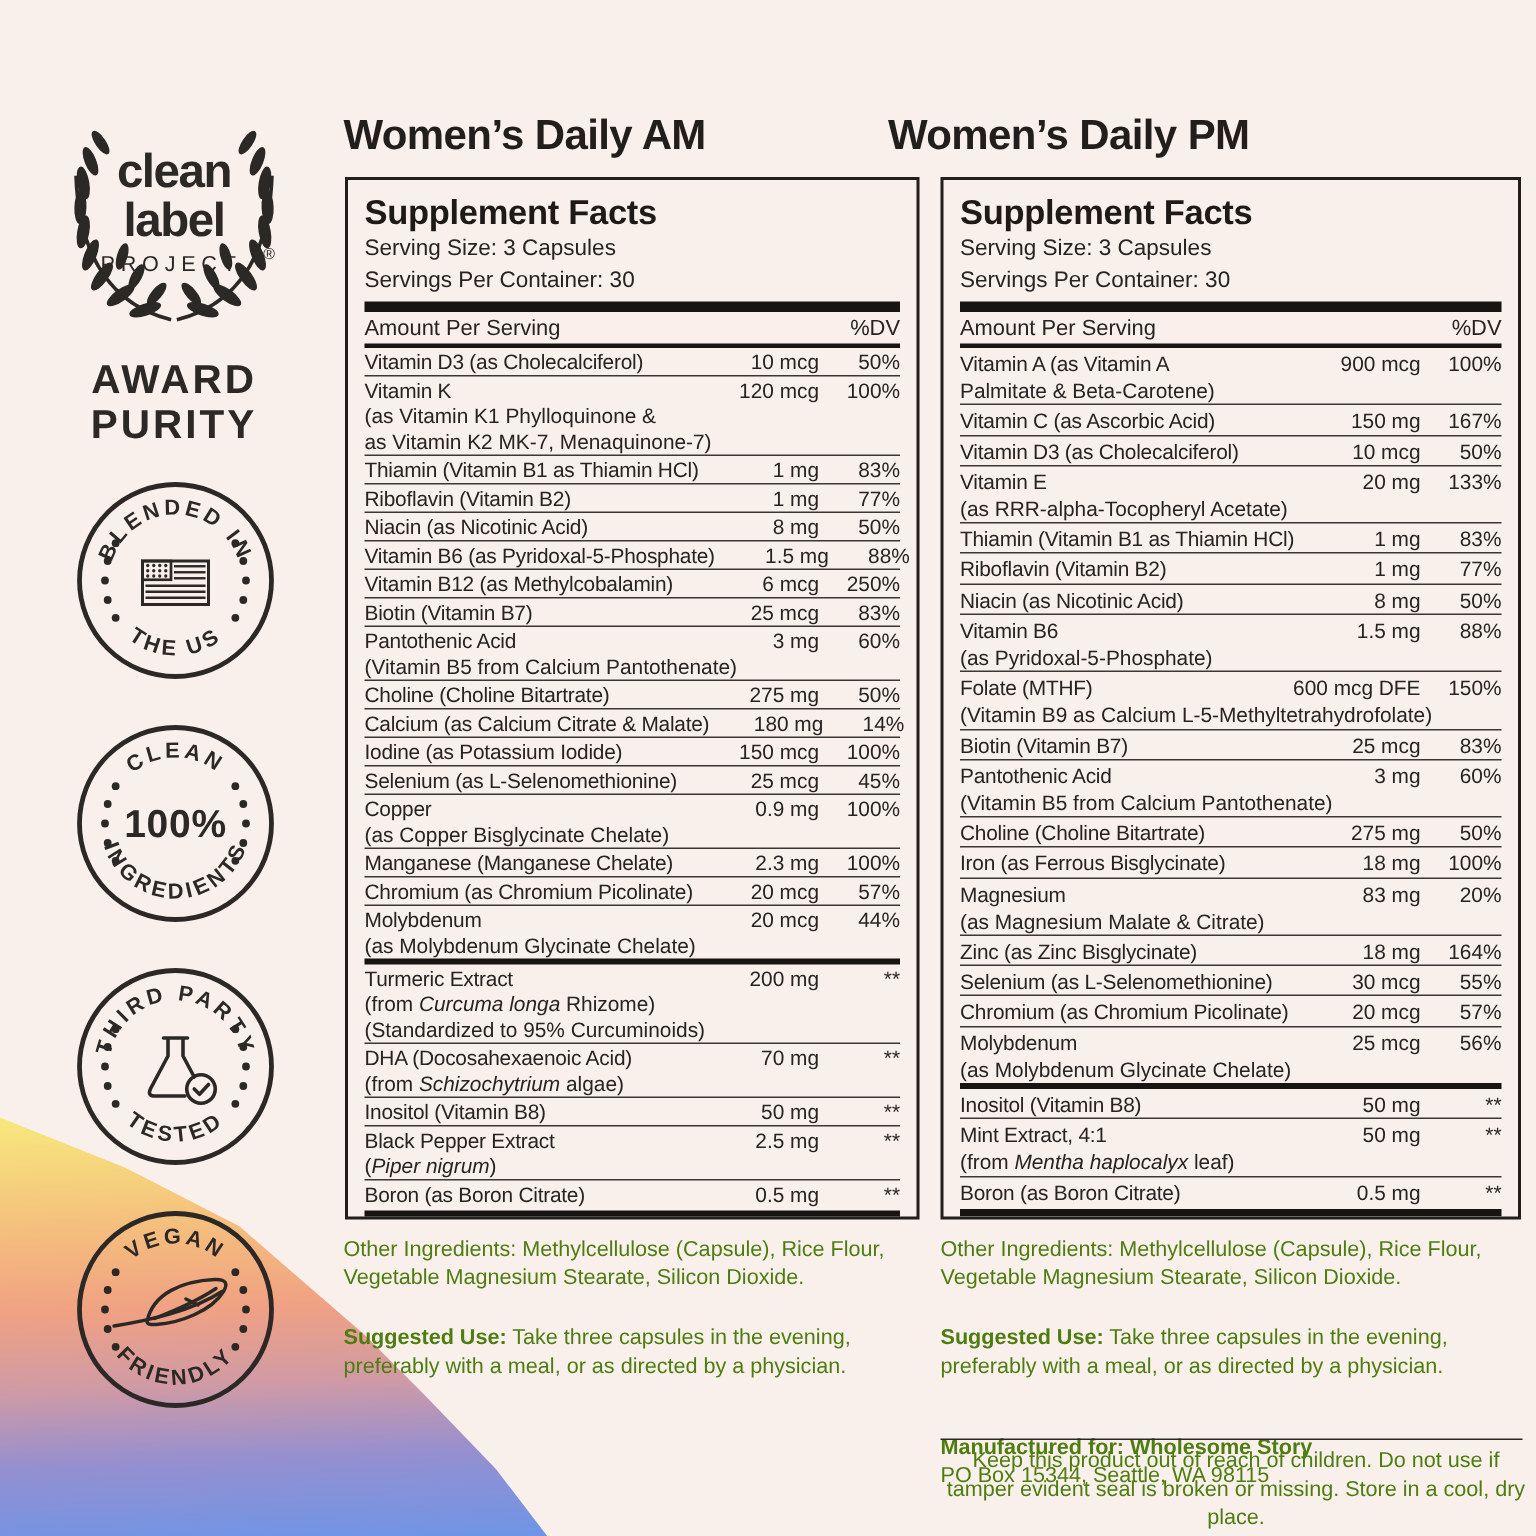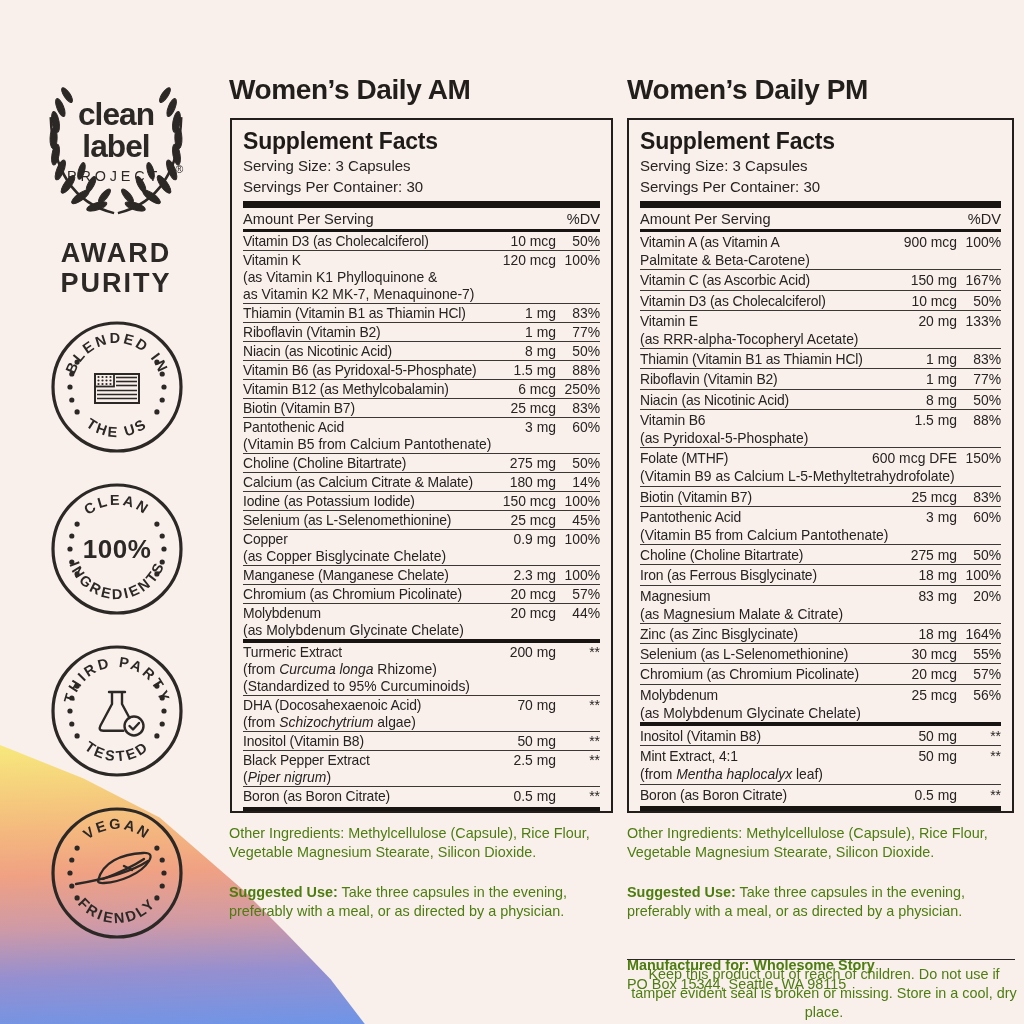--- a/index.html
+++ b/index.html
@@ -26,37 +26,37 @@
   .badge.b3{top:642px;}
   .badge.b4{top:804px;}
   .badge svg{display:block;}
   .badge text{font-family:"Liberation Sans","DejaVu Sans",sans-serif;font-weight:bold;fill:#2b2826;}
   .arc-text{font-size:14.5px;letter-spacing:2.5px;}
   .center-big{font-size:26px;font-weight:normal;letter-spacing:0.5px;}
   .wreath-word{font-weight:bold;fill:#2b2826;}
   
   .col-title{position:absolute;top:74px;font-size:28px;font-weight:600;letter-spacing:-0.4px;color:#211e1c;}
   .col-title.am{left:229px;}
-  .col-title.pm{left:627px;}
+  .col-title.pm{left:592px;}
   
   .panel{
     position:absolute;top:118px;height:695px;box-sizing:border-box;
     border:2.5px solid #211e1c;padding:8px 11px 10px 11px;overflow:hidden;
   }
   .panel.am{left:230px;width:383px;}
   .panel.pm{left:627px;width:387px;}
   .sf-title{font-size:23px;font-weight:bold;letter-spacing:-0.2px;line-height:26px;color:#1d1a18;}
   .sf-serving{font-size:15px;line-height:17.5px;margin-top:3px;}
   .sf-bar{height:7px;background:#171412;margin-top:6px;}
   .sf-head{display:flex;justify-content:space-between;font-size:14.6px;padding:3px 0 2px 0;border-bottom:3px solid #171412;}
   .sf-rows{font-size:13.9px;}
   .sf-row{border-top:1px solid #3a3734;padding:1px 0 0 0;}
   .sf-rows .sf-row:first-child{border-top:none;}
   .sf-row.sf-sect{border-top:4px solid #171412;}
-  .sf-line{display:flex;gap:2px;}
+  .sf-line{display:flex;gap:12px;}
   .am .sf-line,.am .sf-cont{line-height:17px;}
   .pm .sf-line,.pm .sf-cont{line-height:18.2px;}
   .sf-n{flex:1;white-space:nowrap;letter-spacing:-0.15px;}
   .sf-a{white-space:nowrap;text-align:right;min-width:64px;}
   .sf-d{white-space:nowrap;text-align:right;min-width:42px;}
   .sf-foot{border-top:5px solid #171412;margin-top:2px;padding-top:7px;font-size:14.2px;}
   
   .below{position:absolute;width:394px;font-size:14.4px;line-height:19px;color:#4d7c0f;}
   .below b{font-weight:bold;}
   .x-am{left:229px;}

